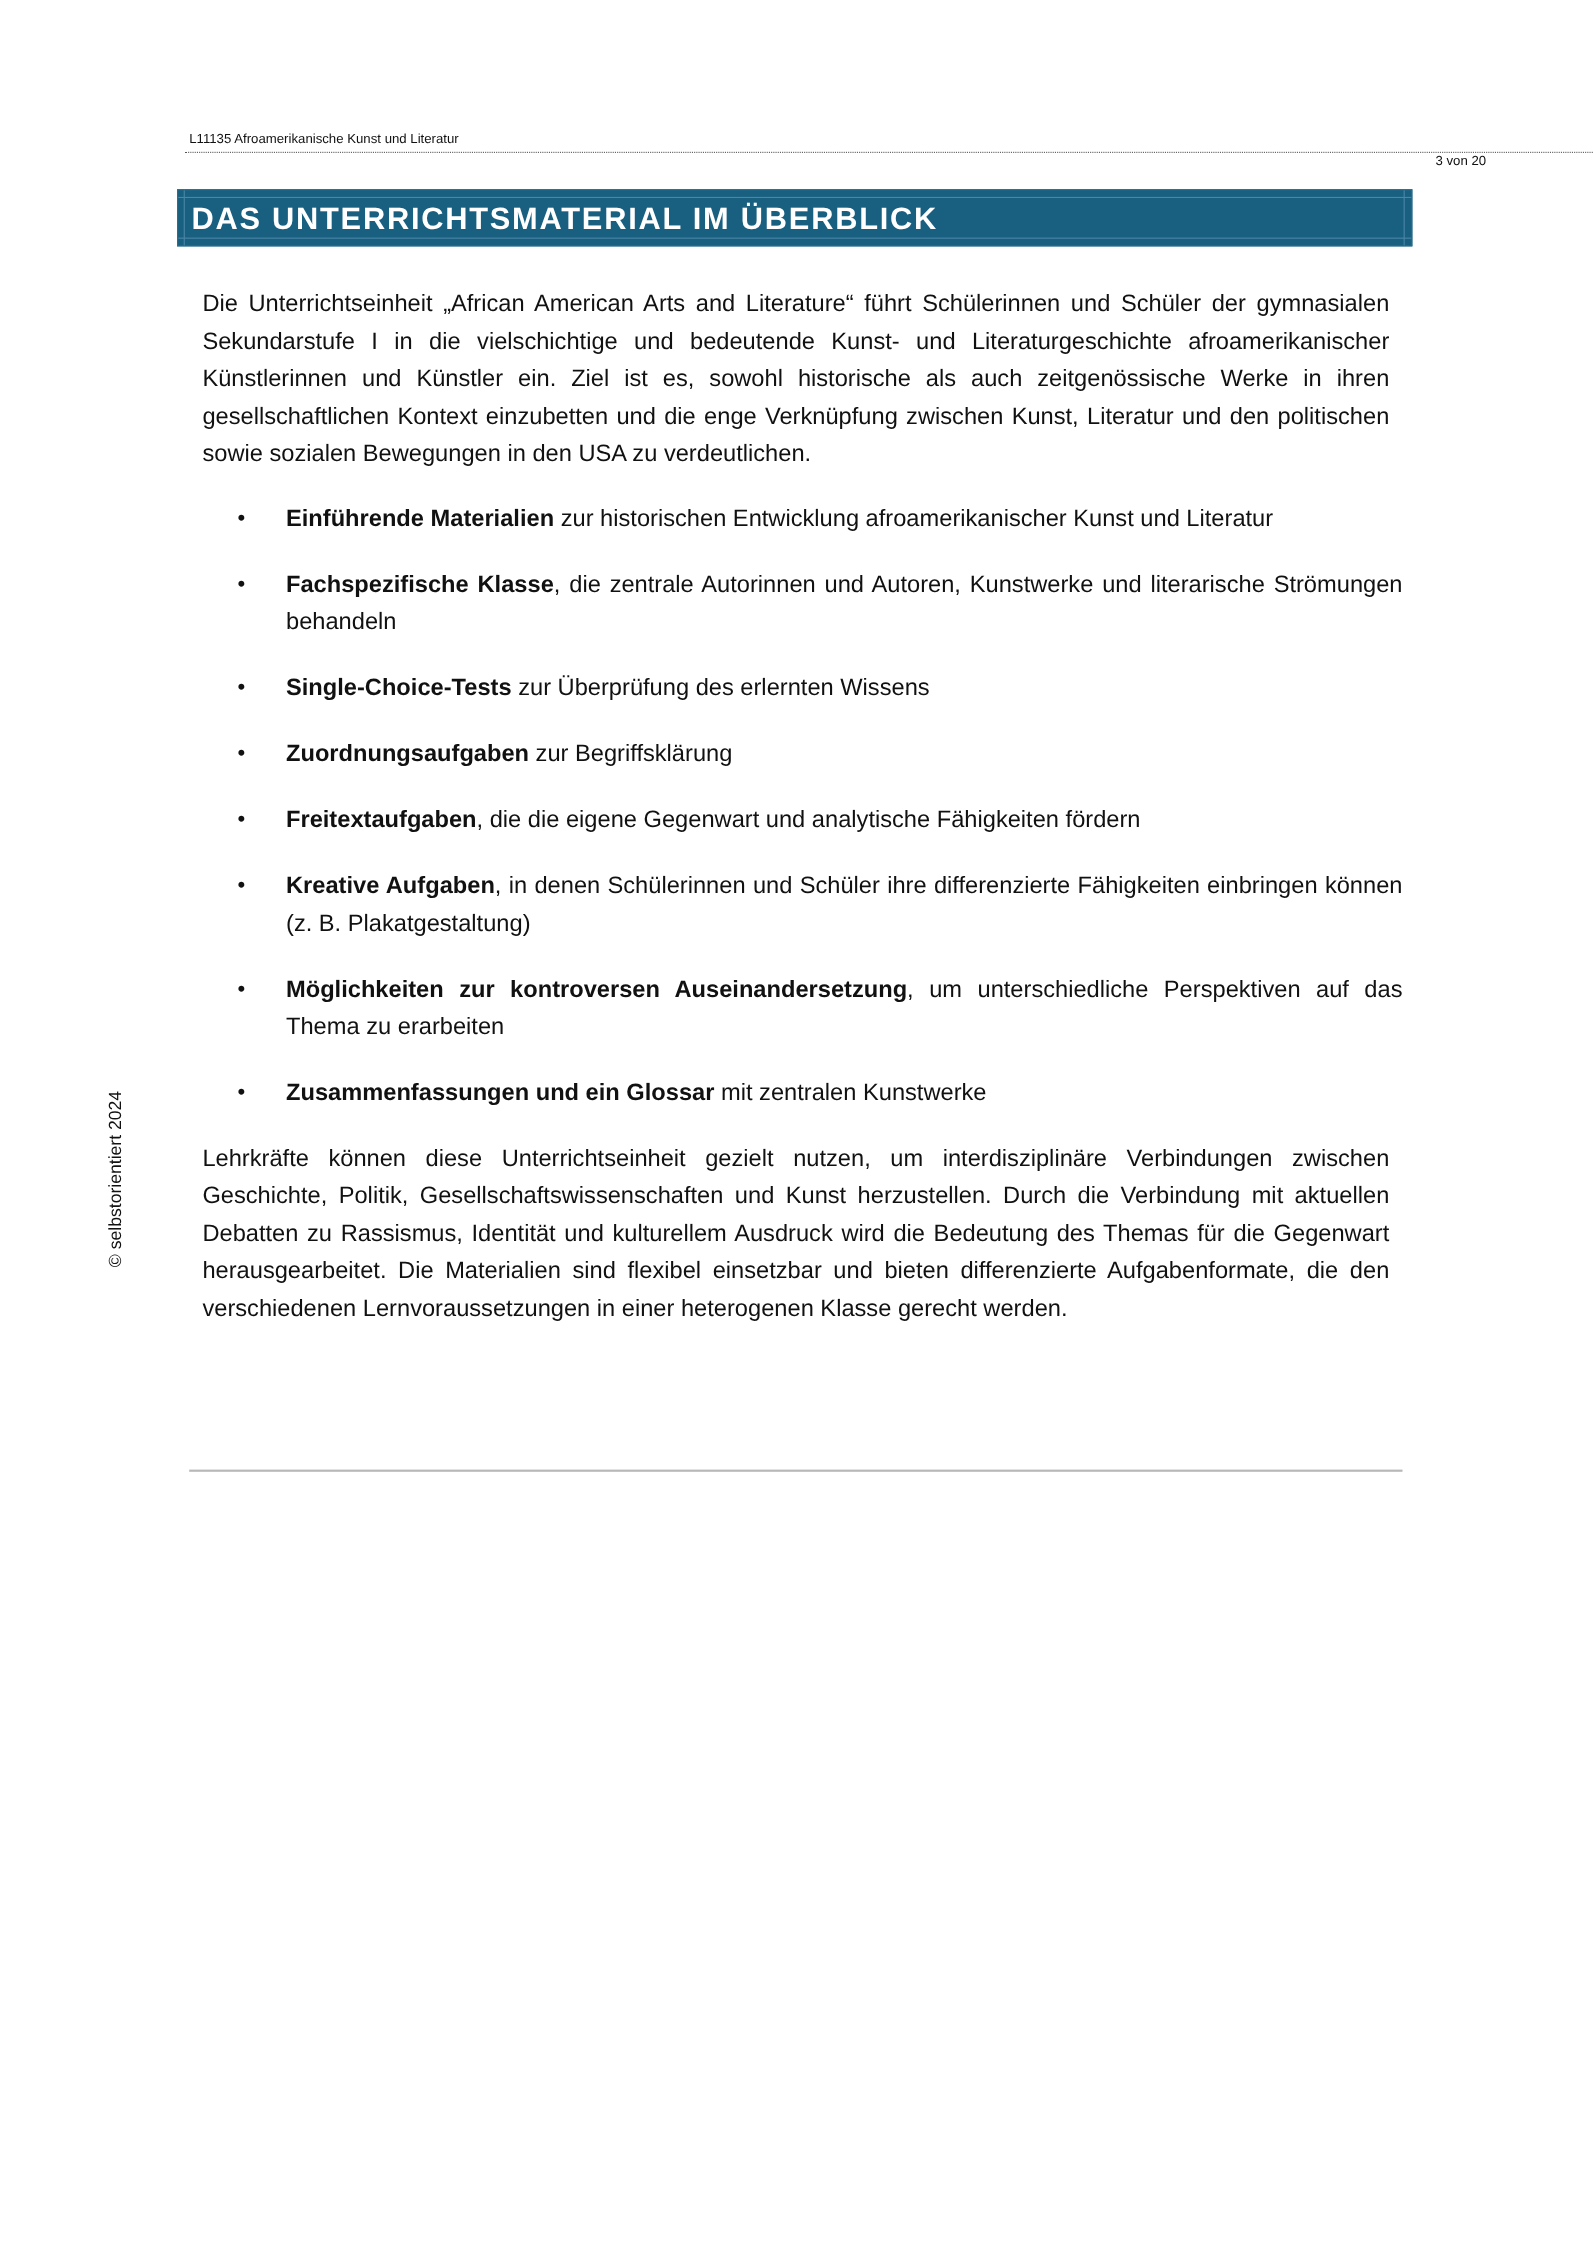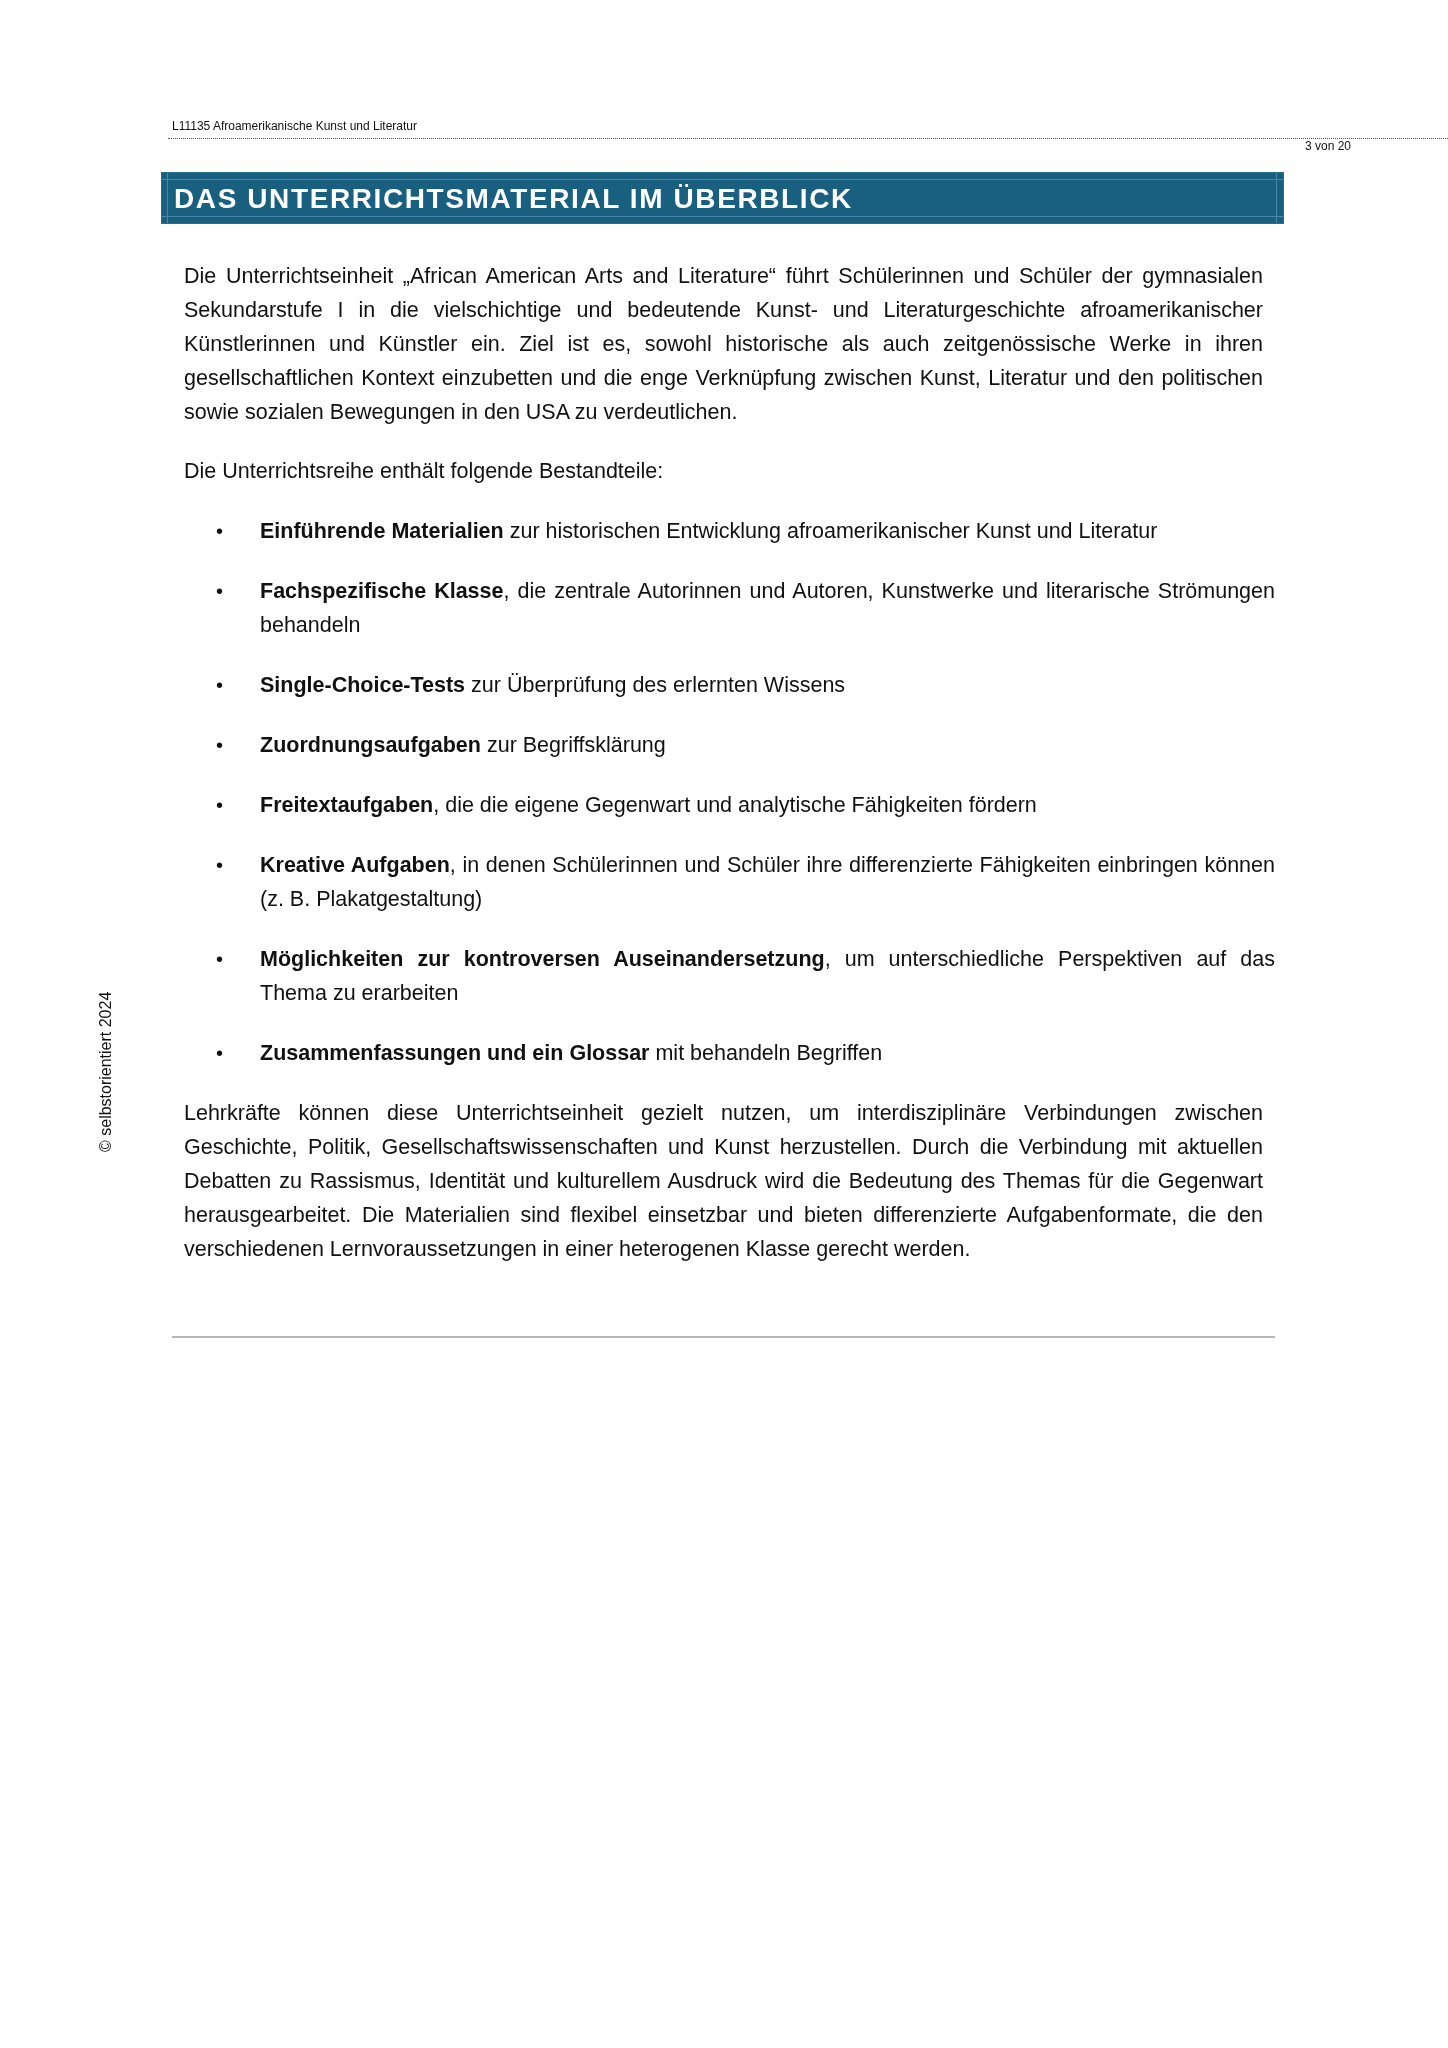--- a/index.html
+++ b/index.html
@@ -138,21 +138,20 @@
 </div>
 
 <div class="section-band">
   <span class="band-title">DAS UNTERRICHTSMATERIAL IM ÜBERBLICK</span>
 </div>
 
 <div class="side-copyright">© selbstorientiert 2024</div>
 
 <div class="content">
   <p class="intro">Die Unterrichtseinheit „African American Arts and Literature“ führt Schülerinnen und Schüler der gymnasialen Sekundarstufe I in die vielschichtige und bedeutende Kunst- und Literaturgeschichte afroamerikanischer Künstlerinnen und Künstler ein. Ziel ist es, sowohl historische als auch zeitgenössische Werke in ihren gesellschaftlichen Kontext einzubetten und die enge Verknüpfung zwischen Kunst, Literatur und den politischen sowie sozialen Bewegungen in den USA zu verdeutlichen.</p>
-  <p class="list-lead">Die Unterrichtsreihe enthält folgende Bestandteile:</p>
 
   <ul class="components">
     <li>
       <span class="bullet">•</span>
       <b>Einführende Materialien</b><span> zur historischen Entwicklung afroamerikanischer Kunst und Literatur</span>
     </li>
     <li>
       <span class="bullet">•</span>
       <b>Fachspezifische Klasse</b><span>, die zentrale Autorinnen und Autoren, Kunstwerke und literarische Strömungen behandeln</span>
     </li>
@@ -171,20 +170,20 @@
     <li>
       <span class="bullet">•</span>
       <b>Kreative Aufgaben</b><span>, in denen Schülerinnen und Schüler ihre differenzierte Fähigkeiten einbringen können (z. B. Plakatgestaltung)</span>
     </li>
     <li>
       <span class="bullet">•</span>
       <b>Möglichkeiten zur kontroversen Auseinandersetzung</b><span>, um unterschiedliche Perspektiven auf das Thema zu erarbeiten</span>
     </li>
     <li>
       <span class="bullet">•</span>
-      <b>Zusammenfassungen und ein Glossar</b><span> mit behandeln Begriffen</span>
+      <b>Zusammenfassungen und ein Glossar</b><span> mit zentralen Kunstwerke</span>
     </li>
   </ul>
 
   <p class="outro">Lehrkräfte können diese Unterrichtseinheit gezielt nutzen, um interdisziplinäre Verbindungen zwischen Geschichte, Politik, Gesellschaftswissenschaften und Kunst herzustellen. Durch die Verbindung mit aktuellen Debatten zu Rassismus, Identität und kulturellem Ausdruck wird die Bedeutung des Themas für die Gegenwart herausgearbeitet. Die Materialien sind flexibel einsetzbar und bieten differenzierte Aufgabenformate, die den verschiedenen Lernvoraussetzungen in einer heterogenen Klasse gerecht werden.</p>
 </div>
 
 <div class="end-rule"></div>
 
 </body></html>

